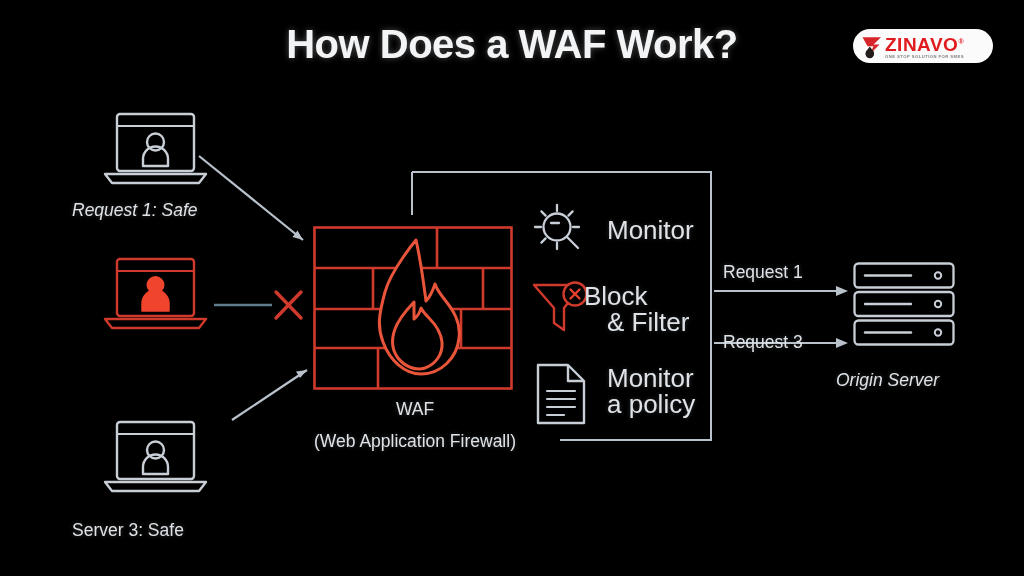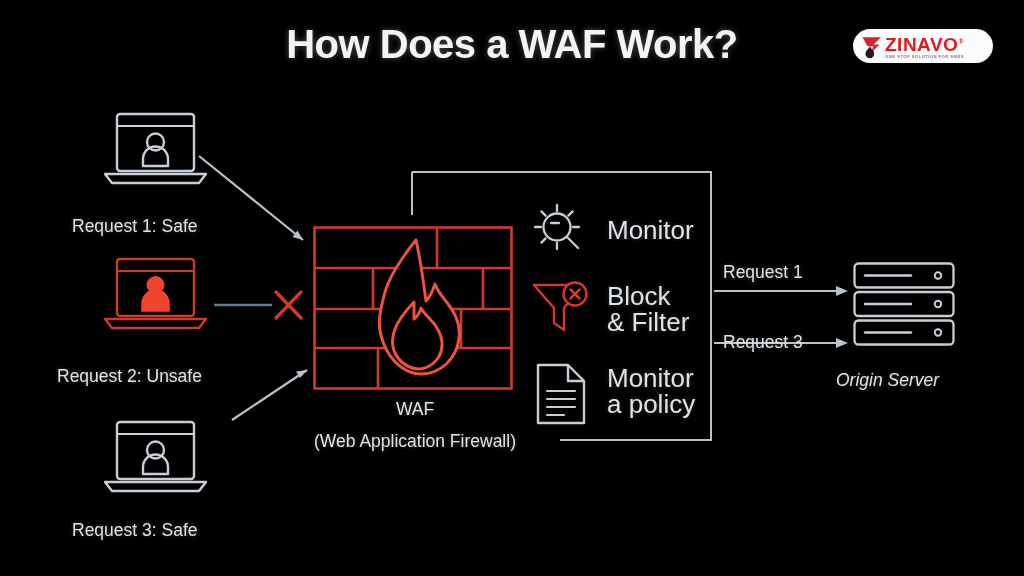--- a/index.html
+++ b/index.html
@@ -170,43 +170,42 @@
 
   <div class="abs" style="left:103px; top:110px;">
     <svg width="105" height="80" viewBox="0 0 105 80">
       <rect x="14" y="4" width="77" height="57" rx="3" fill="none" stroke="#c8ced6" stroke-width="2.4"></rect>
       <line x1="14" y1="16" x2="91" y2="16" stroke="#c8ced6" stroke-width="2.2"></line>
       <circle cx="52.5" cy="32" r="8.5" fill="none" stroke="#c8ced6" stroke-width="2.4"></circle>
       <path d="M40 56 L40 49 A12.5 12.5 0 0 1 65 49 L65 56 Z" fill="none" stroke="#c8ced6" stroke-width="2.4" stroke-linejoin="round"></path>
       <path d="M2 64 L103 64 L96 73 L9 73 Z" fill="none" stroke="#c8ced6" stroke-width="2.4" stroke-linejoin="round"></path>
     </svg>
   </div>
-  <div class="abs client-label" style="left:72px; top:216px;">Request 1: Safe</div>
+  <div class="abs client-label" style="left:72px; top:200px;font-style:italic;">Request 1: Safe</div>
 
   <div class="abs" style="left:103px; top:255px;">
     <svg width="105" height="80" viewBox="0 0 105 80">
       <rect x="14" y="4" width="77" height="57" rx="3" fill="none" stroke="#cf3a2c" stroke-width="2.4"></rect>
       <line x1="14" y1="16" x2="91" y2="16" stroke="#cf3a2c" stroke-width="2.2"></line>
       <circle cx="52.5" cy="30" r="9" fill="#f0442c"></circle>
       <path d="M39 56 L39 48.5 A13.5 13.5 0 0 1 66 48.5 L66 56 Z" fill="#f0442c" stroke="#f0442c" stroke-width="1.5" stroke-linejoin="round"></path>
       <path d="M2 64 L103 64 L96 73 L9 73 Z" fill="none" stroke="#cf3a2c" stroke-width="2.4" stroke-linejoin="round"></path>
     </svg>
   </div>
-  <div class="abs client-label" style="left:57px; top:366px;">Request 2: Unsafe</div>
 
   <div class="abs" style="left:103px; top:418px;">
     <svg width="105" height="80" viewBox="0 0 105 80">
       <rect x="14" y="4" width="77" height="57" rx="3" fill="none" stroke="#c8ced6" stroke-width="2.4"></rect>
       <line x1="14" y1="16" x2="91" y2="16" stroke="#c8ced6" stroke-width="2.2"></line>
       <circle cx="52.5" cy="32" r="8.5" fill="none" stroke="#c8ced6" stroke-width="2.4"></circle>
       <path d="M40 56 L40 49 A12.5 12.5 0 0 1 65 49 L65 56 Z" fill="none" stroke="#c8ced6" stroke-width="2.4" stroke-linejoin="round"></path>
       <path d="M2 64 L103 64 L96 73 L9 73 Z" fill="none" stroke="#c8ced6" stroke-width="2.4" stroke-linejoin="round"></path>
     </svg>
   </div>
-  <div class="abs client-label" style="left:72px; top:520px;">Request 3: Safe</div>
+  <div class="abs client-label" style="left:72px; top:520px;">Server 3: Safe</div>
 
   <div class="abs" style="left:313px; top:226px;">
     <svg width="200" height="164" viewBox="0 0 200 164">
       <g stroke="#cf3a2c" stroke-width="2.6" fill="none">
         <rect x="1.5" y="1.5" width="197" height="161"></rect>
         <line x1="1.5" y1="42" x2="198.5" y2="42"></line>
         <line x1="1.5" y1="83" x2="198.5" y2="83"></line>
         <line x1="1.5" y1="122" x2="198.5" y2="122"></line>
 
         <line x1="124" y1="1.5" x2="124" y2="42"></line>
@@ -254,21 +253,21 @@
   <div class="abs" style="left:530px; top:278px;">
     <svg width="62" height="62" viewBox="0 0 62 62">
       <path d="M4 7 L52 7 L34 30 L34 52 L24 45 L24 30 Z" fill="none" stroke="#cf3a2c" stroke-width="2.4" stroke-linejoin="round"></path>
       <circle cx="45" cy="16" r="11.5" fill="#000000" stroke="#cf3a2c" stroke-width="2.4"></circle>
       <g stroke="#e8402a" stroke-width="2.4" stroke-linecap="round">
         <line x1="40.5" y1="11.5" x2="49.5" y2="20.5"></line>
         <line x1="49.5" y1="11.5" x2="40.5" y2="20.5"></line>
       </g>
     </svg>
   </div>
-  <div class="abs feature-label" style="left:607px; top:284px;text-align:center;">Block</div>
+  <div class="abs feature-label" style="left:584px; top:284px;text-align:center;">Block</div>
   <div class="abs feature-label" style="left:607px; top:310px;">&amp; Filter</div>
 
   <div class="abs" style="left:534px; top:362px;">
     <svg width="58" height="64" viewBox="0 0 58 64">
       <path d="M4 3 L34 3 L50 19 L50 61 L4 61 Z" fill="none" stroke="#c8ced6" stroke-width="2.4" stroke-linejoin="round"></path>
       <path d="M34 3 L34 19 L50 19" fill="none" stroke="#c8ced6" stroke-width="2.4" stroke-linejoin="round"></path>
       <g stroke="#c8ced6" stroke-width="2.2" stroke-linecap="round">
         <line x1="13" y1="29" x2="41" y2="29"></line>
         <line x1="13" y1="37" x2="41" y2="37"></line>
         <line x1="13" y1="45" x2="41" y2="45"></line>

